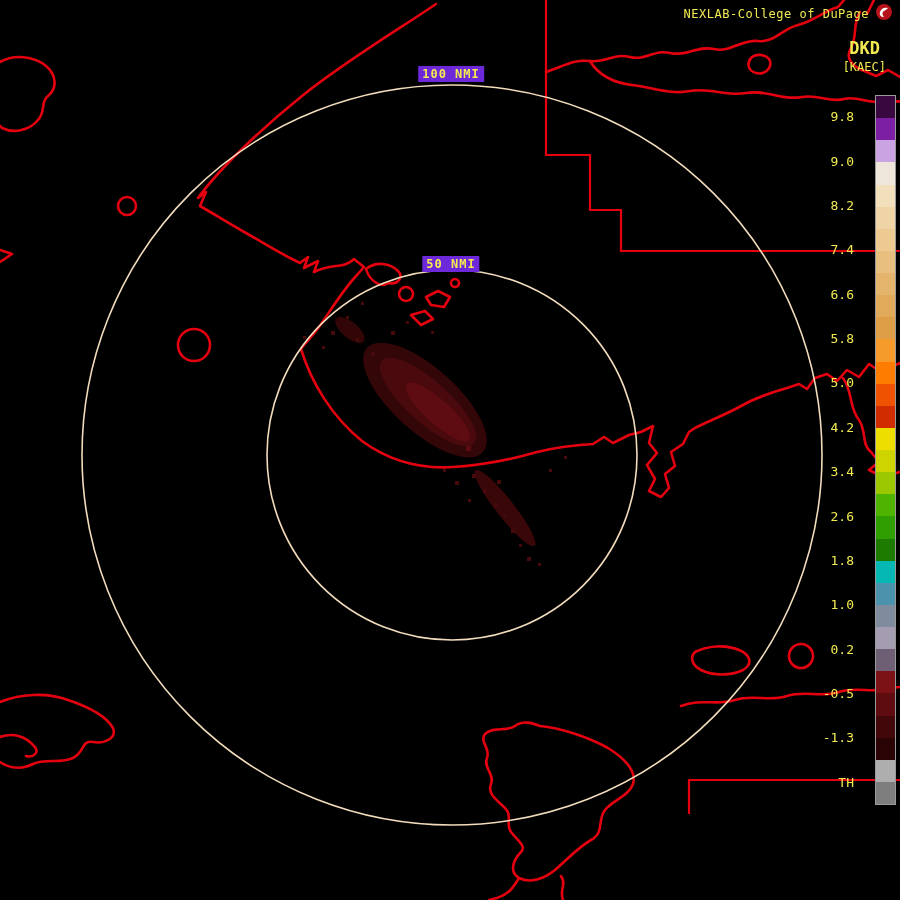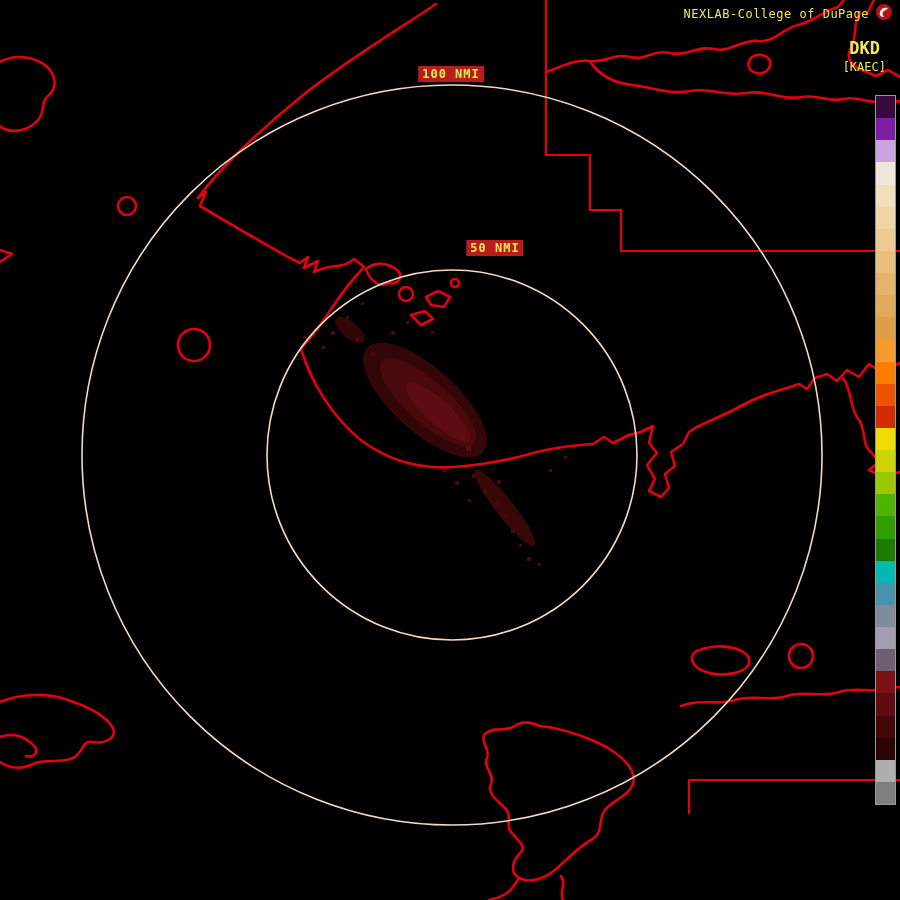--- a/index.html
+++ b/index.html
@@ -17,21 +17,21 @@
   .logo { position:absolute; top:3px; right:7px; width:18px; height:18px; }
   .prod {
     position:absolute; top:38px; right:20px; font-size:17px; font-weight:bold;
     color:var(--header-text,#f2ea51);
   }
   .units {
     position:absolute; top:60px; right:14px; font-size:12px;
     color:var(--header-text,#f2ea51);
   }
   .ring-label {
-    position:absolute; transform:translate(-50%,-50%); background:#b91c1c;
+    position:absolute; transform:translate(-50%,-50%); background:#6d28d9;
     color:var(--ring-label,#f2ea51); font-size:12px; font-weight:bold;
     padding:1px 4px; letter-spacing:1px; white-space:nowrap; z-index:3;
   }
   .colorbar {
     position:absolute; left:875px; top:95px; width:21px; height:710px;
     display:flex; flex-direction:column; border:1px solid #9a9a9a;
   }
   .cb-seg { flex:1; }
   .cb-ticks { position:absolute; left:806px; top:0; width:58px; height:900px; }
   .cb-tick {
@@ -118,21 +118,21 @@
       <path d="M900,780 L689,780 L689,814"></path>
     </g>
 
     <g fill="none" stroke="var(--range-ring)" stroke-width="1.6">
       <circle cx="452" cy="455" r="370"></circle>
       <circle cx="452" cy="455" r="185"></circle>
     </g>
   </svg>
 
   <div class="ring-label" style="left:451px; top:74px;">100 NMI</div>
-  <div class="ring-label" style="left:451px; top:248px;margin-left:44px;">50 NMI</div>
+  <div class="ring-label" style="left:451px; top:264px;">50 NMI</div>
 
   <div class="title">NEXLAB-College of DuPage</div>
   <div class="logo">
     <svg width="18" height="18" viewBox="0 0 18 18">
       <circle cx="9" cy="9" r="8" fill="#b5121b"></circle>
       <path d="M13,5 C10,4 6,5 5,9 C4,12 6,14 9,14 C7,12 7,9 9,8 C11,7 12,6 13,5 Z" fill="#ffffff"></path>
     </svg>
   </div>
   <div class="prod">DKD</div>
   <div class="units">[KAEC]</div>
@@ -166,14 +166,32 @@
         <div class="cb-seg" style="background: rgb(164, 156, 176);"></div>
         <div class="cb-seg" style="background: rgb(111, 95, 116);"></div>
         <div class="cb-seg" style="background: rgb(124, 18, 22);"></div>
         <div class="cb-seg" style="background: rgb(94, 12, 16);"></div>
         <div class="cb-seg" style="background: rgb(66, 7, 9);"></div>
         <div class="cb-seg" style="background: rgb(42, 4, 5);"></div>
         <div class="cb-seg" style="background: rgb(174, 174, 174);"></div>
         <div class="cb-seg" style="background: rgb(126, 126, 126);"></div>
       </div>
   </div>
+  <div class="cb-ticks">
+      <div class="cb-tick" style="top: 109.188px;">9.8</div>
+      <div class="cb-tick" style="top: 153.562px;">9.0</div>
+      <div class="cb-tick" style="top: 197.938px;">8.2</div>
+      <div class="cb-tick" style="top: 242.312px;">7.4</div>
+      <div class="cb-tick" style="top: 286.688px;">6.6</div>
+      <div class="cb-tick" style="top: 331.062px;">5.8</div>
+      <div class="cb-tick" style="top: 375.438px;">5.0</div>
+      <div class="cb-tick" style="top: 419.812px;">4.2</div>
+      <div class="cb-tick" style="top: 464.188px;">3.4</div>
+      <div class="cb-tick" style="top: 508.562px;">2.6</div>
+      <div class="cb-tick" style="top: 552.938px;">1.8</div>
+      <div class="cb-tick" style="top: 597.312px;">1.0</div>
+      <div class="cb-tick" style="top: 641.688px;">0.2</div>
+      <div class="cb-tick" style="top: 686.062px;">-0.5</div>
+      <div class="cb-tick" style="top: 730.438px;">-1.3</div>
+      <div class="cb-tick" style="top: 774.812px;">TH</div>
+    </div>
 
 </div>
 
 </body></html>

